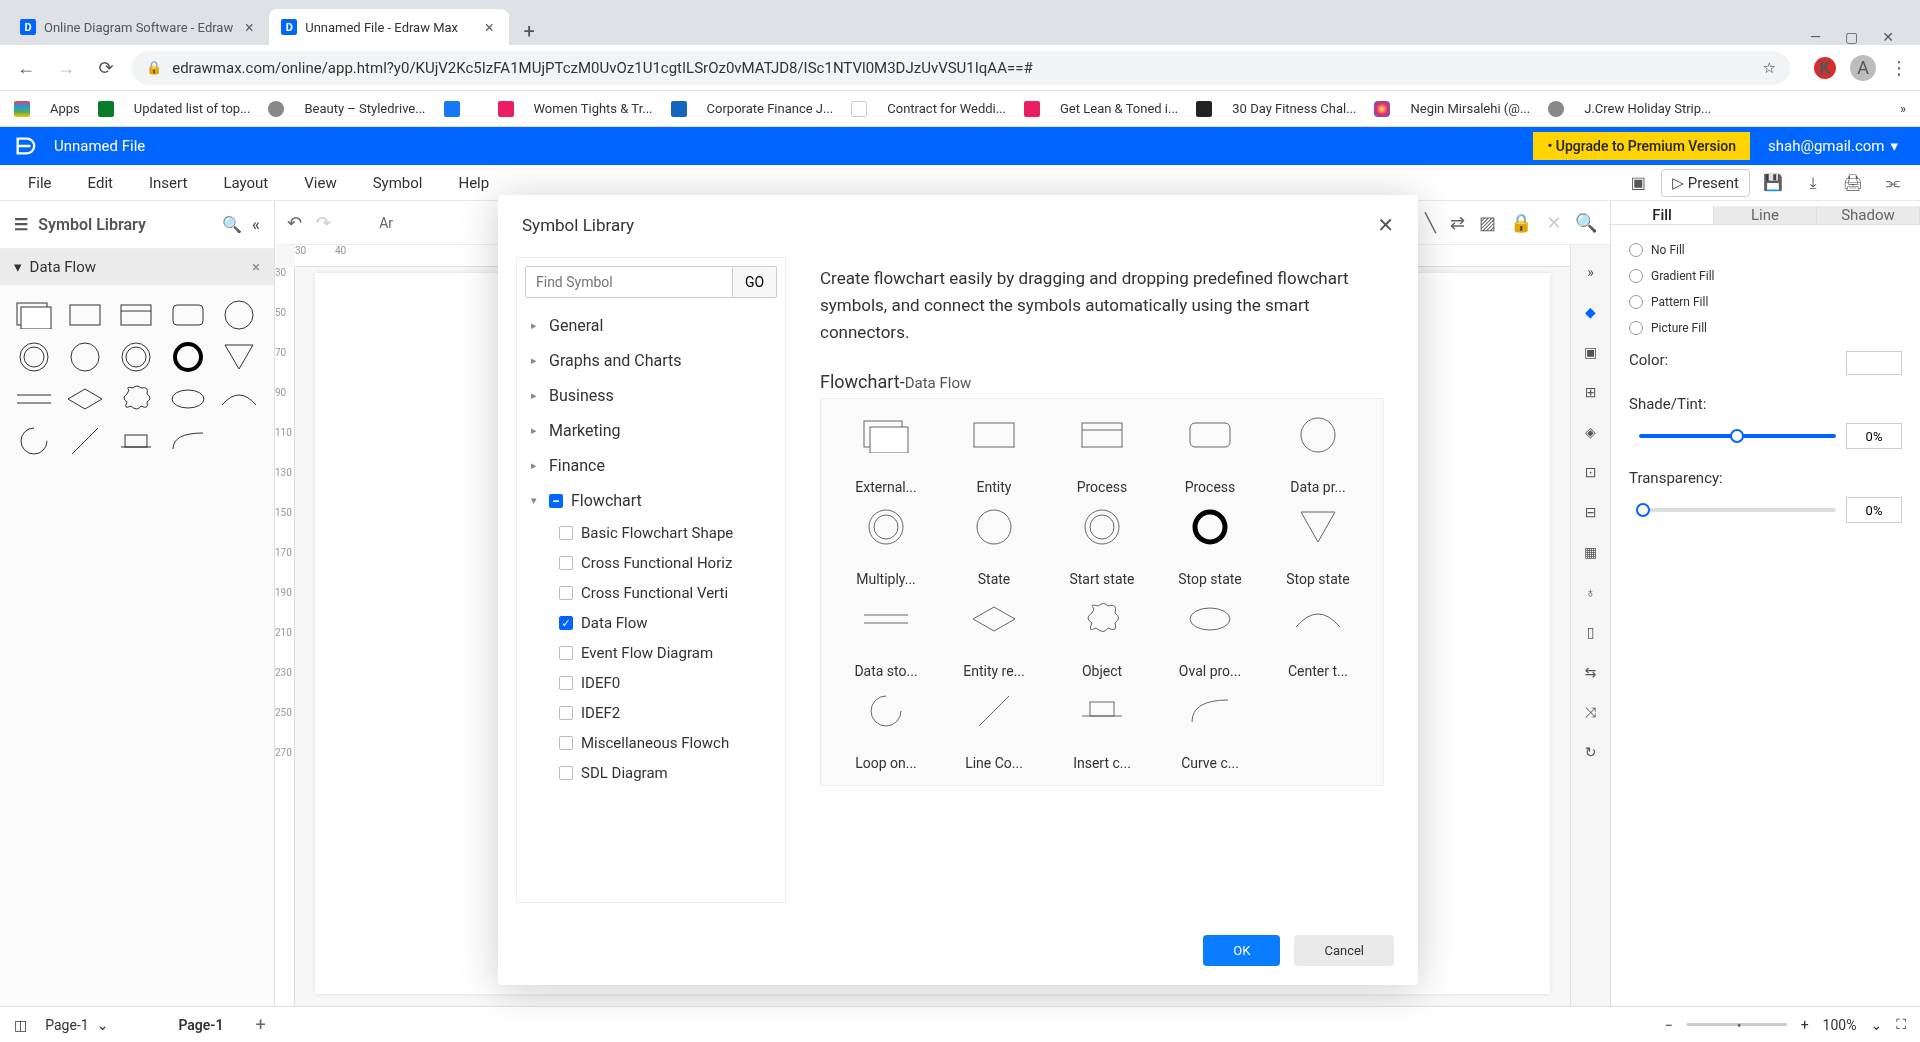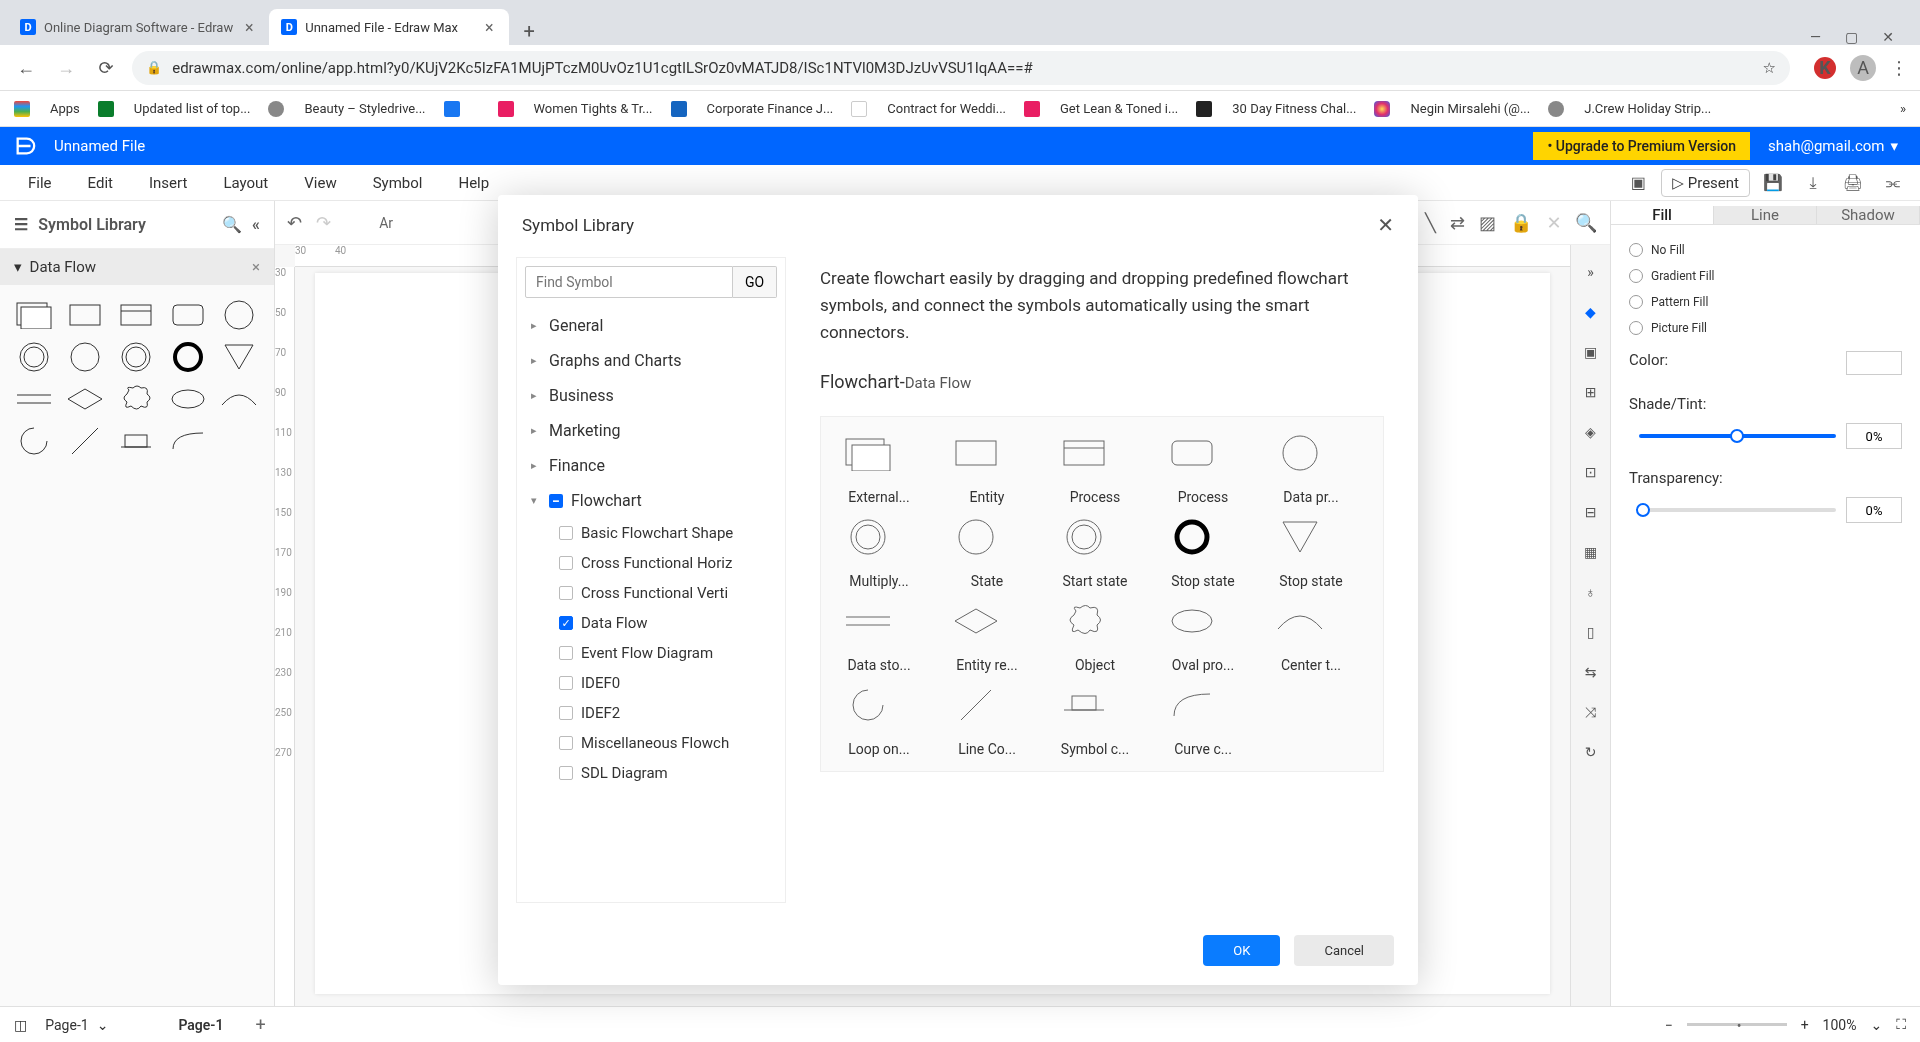--- a/index.html
+++ b/index.html
@@ -100,24 +100,24 @@
 .cat { display: flex; align-items: center; padding: 8px 6px; font-size: 16px; cursor: pointer; gap: 8px; }
 .expander { width: 10px; color: #888; font-size: 11px; }
 .cat-icon { width:14px; height:14px; display:inline-flex; align-items:center; justify-content:center; color:#fff; font-size:14px; font-weight:bold; border-radius:2px;}
 .cat-icon.minus{ background:#0066ff;}
 .sub-list { margin-left: 30px; }
 .sub { display: flex; align-items: center; padding: 6px 4px; font-size: 15px; cursor: pointer; gap: 8px; white-space:nowrap; overflow:hidden; text-overflow:ellipsis;}
 .chk { width: 14px; height: 14px; border: 1.5px solid #bbb; border-radius: 2px; display: flex; align-items: center; justify-content: center; flex-shrink:0;}
 .chk.checked { background: #0066ff; border-color: #0066ff; color: #fff; font-size: 11px; }
 .modal-right { flex: 1; padding: 8px 16px; overflow: auto; }
 .modal-desc { font-size: 17px; color: #333; line-height: 1.6; margin-bottom: 24px; }
-.flow-title { font-size: 18px; margin-bottom: 24px; }
+.flow-title { font-size: 18px; margin-bottom: 6px; }
 .flow-title .sub-t { font-size: 15px; color: #555; }
 .sym-grid { background: #fafafa; border:1px solid #eee; padding: 14px; display: grid; grid-template-columns: repeat(5, 1fr); gap: 10px 6px; }
-.sym-cell { display: flex; flex-direction: column; gap: 14px; cursor: pointer; }
+.sym-cell { display: flex; flex-direction: column; align-items: center; gap: 22px; cursor: pointer; }
 .sym-box { width: 66px; height: 44px; display: flex; align-items: center; justify-content: center; }
 .sym-label { font-size: 14px; color: #333; white-space: nowrap; overflow: hidden; text-overflow: ellipsis; max-width: 88px; text-align:center;}
 .modal-footer { height: 70px; display: flex; align-items: center; justify-content: flex-end; padding: 0 24px; gap: 14px; }
 .btn { padding: 8px 30px; border-radius: 4px; cursor: pointer; font-size: 13px; border: none; }
 .btn-primary { background: #0a7cff; color: #fff; }
 .btn-default { background: #eaeaea; color: #333; }
 
 
 .status-bar { height: 36px; background: #fff; border-top: 1px solid #e0e0e0; display: flex; align-items: center; padding: 0 14px; gap: 18px; font-size: 14px; }
 .status-bar .grow { flex: 1; }
@@ -715,21 +715,21 @@
               </div>
               <div class="sym-label">Line Co...</div>
             </div>
             <div class="sym-cell">
               <div class="sym-box">
                 <svg width="48" height="26">
                   <rect x="12" y="4" width="24" height="14" fill="none" stroke="#666"></rect>
                   <line x1="4" y1="18" x2="44" y2="18" stroke="#666"></line>
                 </svg>
               </div>
-              <div class="sym-label">Symbol c...</div>
+              <div class="sym-label">Insert c...</div>
             </div>
             <div class="sym-cell">
               <div class="sym-box">
                 <svg width="40" height="26">
                   <path d="M2 24 Q2 2 38 2" fill="none" stroke="#666"></path>
                 </svg>
               </div>
               <div class="sym-label">Curve c...</div>
             </div>
           </div>

